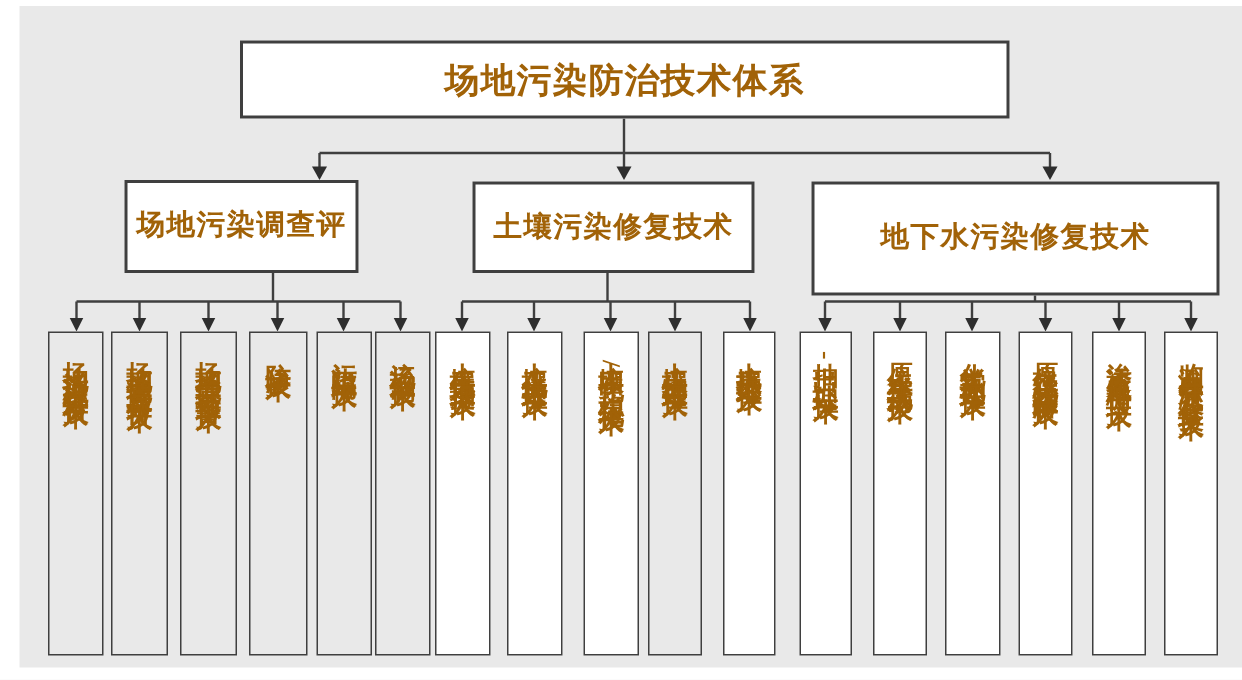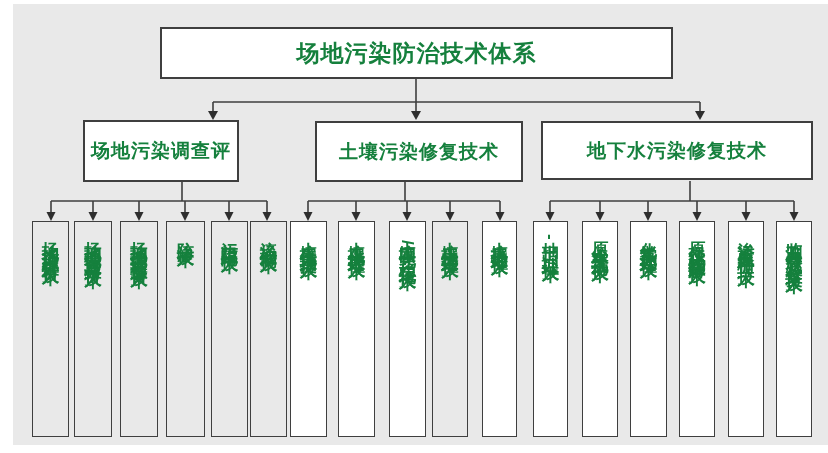--- a/index.html
+++ b/index.html
@@ -1,31 +1,31 @@
 <!DOCTYPE html>
 <html><head>
 <meta charset="utf-8">
 <style>
   html,body{margin:0;padding:0;background:#ffffff;}
   #screen{
     position:relative;width:828px;height:453px;overflow:hidden;background:#ffffff;
-    font-family:Liberation Sans, sans-serif;color:#15803d;
+    font-family:Liberation Serif, serif;color:#a16207;
   }
   #canvas-bg{position:absolute;left:13px;top:4px;width:815px;height:441px;background:#e9e9e9;}
   svg.connectors{position:absolute;left:0;top:0;width:828px;height:453px;}
   .box{
     position:absolute;box-sizing:border-box;background:#ffffff;
     border:2px solid #3f3f3f;display:flex;align-items:center;justify-content:center;
     font-weight:bold;text-align:center;
   }
   .root{left:160px;top:27px;width:513px;height:52px;font-size:23px;letter-spacing:1px;}
   .branch{font-size:19px;line-height:1.45;letter-spacing:1px;}
   .branch.b1{left:83px;top:120px;width:156px;height:62px;}
-  .branch.b2{left:315px;top:121px;width:208px;height:61px;}
-  .branch.b3{left:541px;top:121px;width:272px;height:59px;}
+  .branch.b2{left:315px;top:121px;width:188px;height:61px;}
+  .branch.b3{left:541px;top:121px;width:272px;height:76px;}
   .leaf{
     top:221px;height:216px;border-width:1.5px;
     align-items:flex-start;justify-content:center;padding-top:6px;
   }
   .leaf .vtext{
     writing-mode:vertical-rl;text-orientation:mixed;
     font-size:17px;line-height:1;letter-spacing:3px;font-weight:bold;
   }
   .leaf.gray{background:#e9e9e9;}
 </style>

